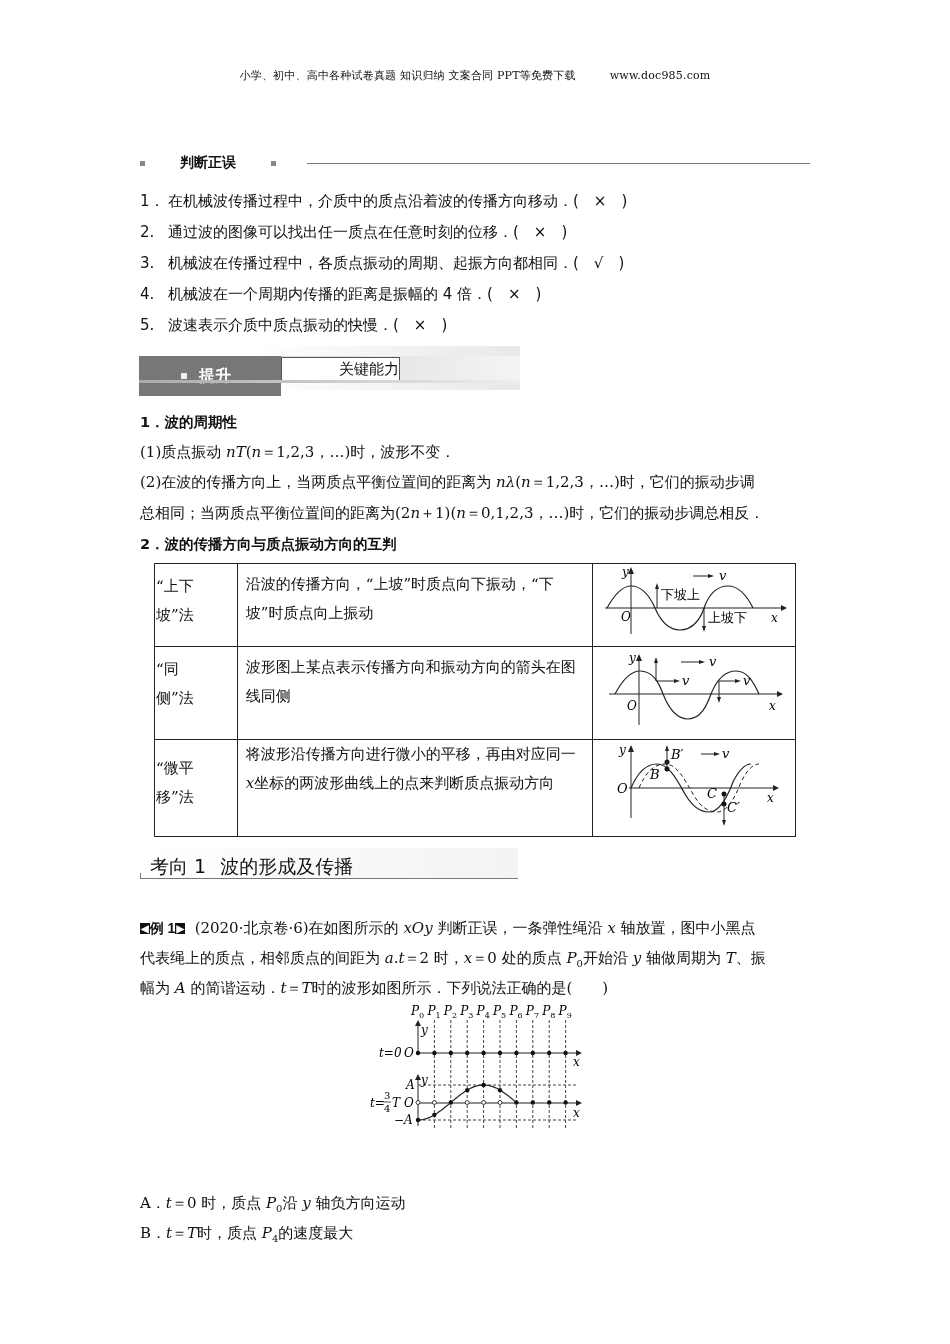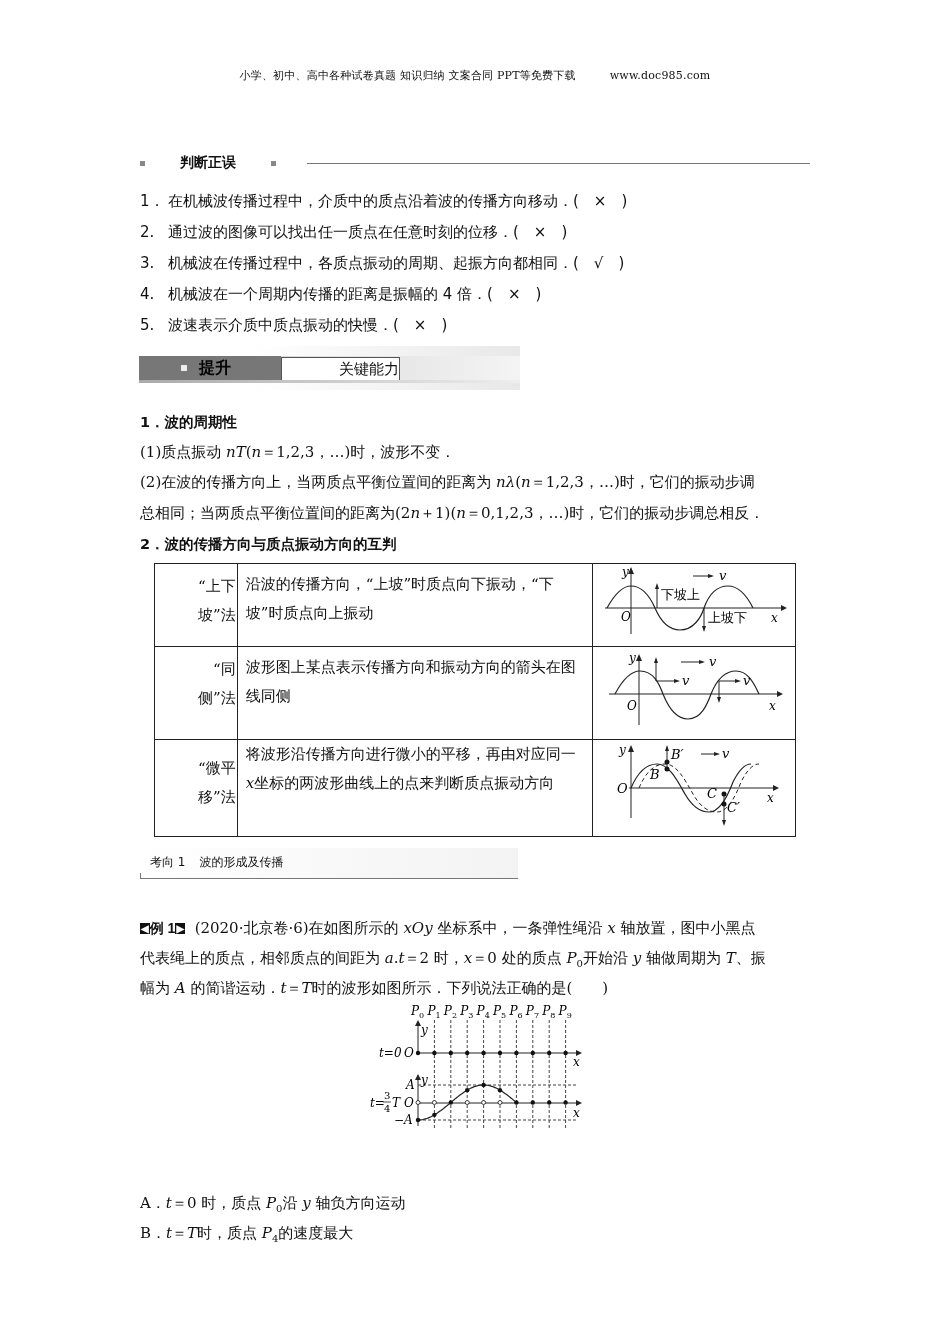--- a/index.html
+++ b/index.html
@@ -12,37 +12,37 @@
   .judge-title .sq { width:5px; height:5px; background:#888; margin-right:6px; }
   .judge-title .t { font-family:"DejaVu Sans","Liberation Sans",sans-serif; font-weight:bold; font-size:14px; }
   .judge-title .sq2 { width:5px; height:5px; background:#888; margin-left:6px; }
   .judge-title .line { flex:1; height:1px; background:#777; margin-left:2px; }
   .line-item { left:140px; font-size:15px; white-space:nowrap; font-family:"DejaVu Sans","Liberation Sans",sans-serif; }
   .line-item .num { display:inline-block; width:28px; }
   .tisheng { left:139px; top:346px; width:381px; height:44px;
              background:linear-gradient(to right,#fff 0%, #fff 30%, #e8e8e8 100%); }
   .tisheng .bar { position:absolute; left:0; top:10px; width:381px; height:24px;
              background:linear-gradient(to right,#dcdcdc 40%, #f4f4f4 100%); }
-  .tisheng .dark { position:absolute; left:0; top:10px; width:142px; height:24px; background:#777; color:#000000;
+  .tisheng .dark { position:absolute; left:0; top:10px; width:142px; height:40px; background:#777; color:#ffffff;
              font-family:"DejaVu Sans","Liberation Sans",sans-serif; font-weight:bold; font-size:16px;
              display:flex; align-items:center; padding-left:42px; box-sizing:border-box; }
   .tisheng .dark .sq { width:6px; height:6px; background:#eee; margin-right:12px; }
   .tisheng .box { position:absolute; left:142px; top:11px; width:117px; height:22px; background:#fff; border:1px solid #555;
              font-family:"DejaVu Sans","Liberation Sans",sans-serif; font-size:15px; text-align:right; line-height:22px; }
   .tisheng .under { position:absolute; left:0; top:34px; width:381px; height:3px; background:linear-gradient(to right,#aaa,#eee); }
   .para { left:140px; font-size:15px; white-space:nowrap; }
   .bold { font-family:"DejaVu Sans","Liberation Sans",sans-serif; font-weight:bold; font-size:14.5px; }
   i { font-style:italic; }
   table.methods { position:absolute; left:154px; top:563px; width:642px; border-collapse:collapse; font-size:15px; }
   table.methods td { border:1px solid #222; vertical-align:top; }
-  table.methods td.name { width:80px; text-align:right; line-height:29px; padding-top:8px; }
+  table.methods td.name { width:80px; text-align:left; line-height:29px; padding-top:8px; }
   table.methods td.desc { width:340px; padding:6px 8px; line-height:29px; }
   table.methods td.fig { width:202px; padding:0; }
   .kx { left:140px; top:848px; width:378px; height:34px; }
-  .kx .t { position:absolute; left:10px; top:6px; font-size:12px; font-family:"DejaVu Sans","Liberation Sans",sans-serif; }
+  .kx .t { position:absolute; left:10px; top:6px; font-size:19px; font-family:"DejaVu Sans","Liberation Sans",sans-serif; }
   .kx .t .num { margin-right:14px; }
   .kx .bl { position:absolute; left:0; top:30px; width:378px; height:1px; background:#777; }
   .kx .vl { position:absolute; left:0; top:25px; width:1px; height:6px; background:#777; }
   .kx .bg { position:absolute; left:0; top:0; width:378px; height:30px; background:linear-gradient(to right,#fff,#f3f3f3); }
   .ex-label { display:inline-block; font-family:Liberation Sans, sans-serif; font-weight:bold; font-size:14px; }
   .ex-label .br { display:inline-block; background:#111; color:#fff; font-size:10px; padding:0 1px; vertical-align:1px; }
   .ex { left:140px; font-size:15px; white-space:nowrap; }
   sub { font-size:10px; }
   .opt { left:140px; font-size:15px; white-space:nowrap;margin-top:40px; }
 </style>
@@ -190,21 +190,21 @@
   </table>
 
 <div class="abs kx">
   <div class="bg"></div>
   <div class="t"><span class="num">考向 1</span><span>波的形成及传播</span></div>
   <div class="vl"></div>
   <div class="bl"></div>
 </div>
 
 <div class="abs ex" style="top:919px">
-  <span class="ex-label"><span class="br">◀</span><span>例 1</span><span class="br">▶</span></span>&nbsp;&nbsp;<span>(2020·北京卷·6)在如图所示的 </span><i>xOy</i><span> 坐标系中，一条弹性绳沿 </span><i>x</i><span> 轴放置，图中小黑点</span>
+  <span class="ex-label"><span class="br">◀</span><span>例 1</span><span class="br">▶</span></span>&nbsp;&nbsp;<span>(2020·北京卷·6)在如图所示的 </span><i>xOy</i><span> 判断正误，一条弹性绳沿 </span><i>x</i><span> 轴放置，图中小黑点</span>
 </div>
 <div class="abs ex" style="top:949px">
   <span>代表绳上的质点，相邻质点的间距为 </span><i>a</i><span>.</span><i>t</i><span>＝2 时，</span><i>x</i><span>＝0 处的质点 </span><i>P</i><sub>0</sub><span>开始沿 </span><i>y</i><span> 轴做周期为 </span><i>T</i><span>、振</span>
 </div>
 <div class="abs ex" style="top:979px">
   <span>幅为 </span><i>A</i><span> 的简谐运动．</span><i>t</i><span>＝</span><i>T</i><span>时的波形如图所示．下列说法正确的是(　　)</span>
 </div>
 
 <svg class="abs" style="left:360px; top:998px" width="230" height="132" viewBox="0 0 230 132" id="rope-fig">
   <g id="pt-labels">

